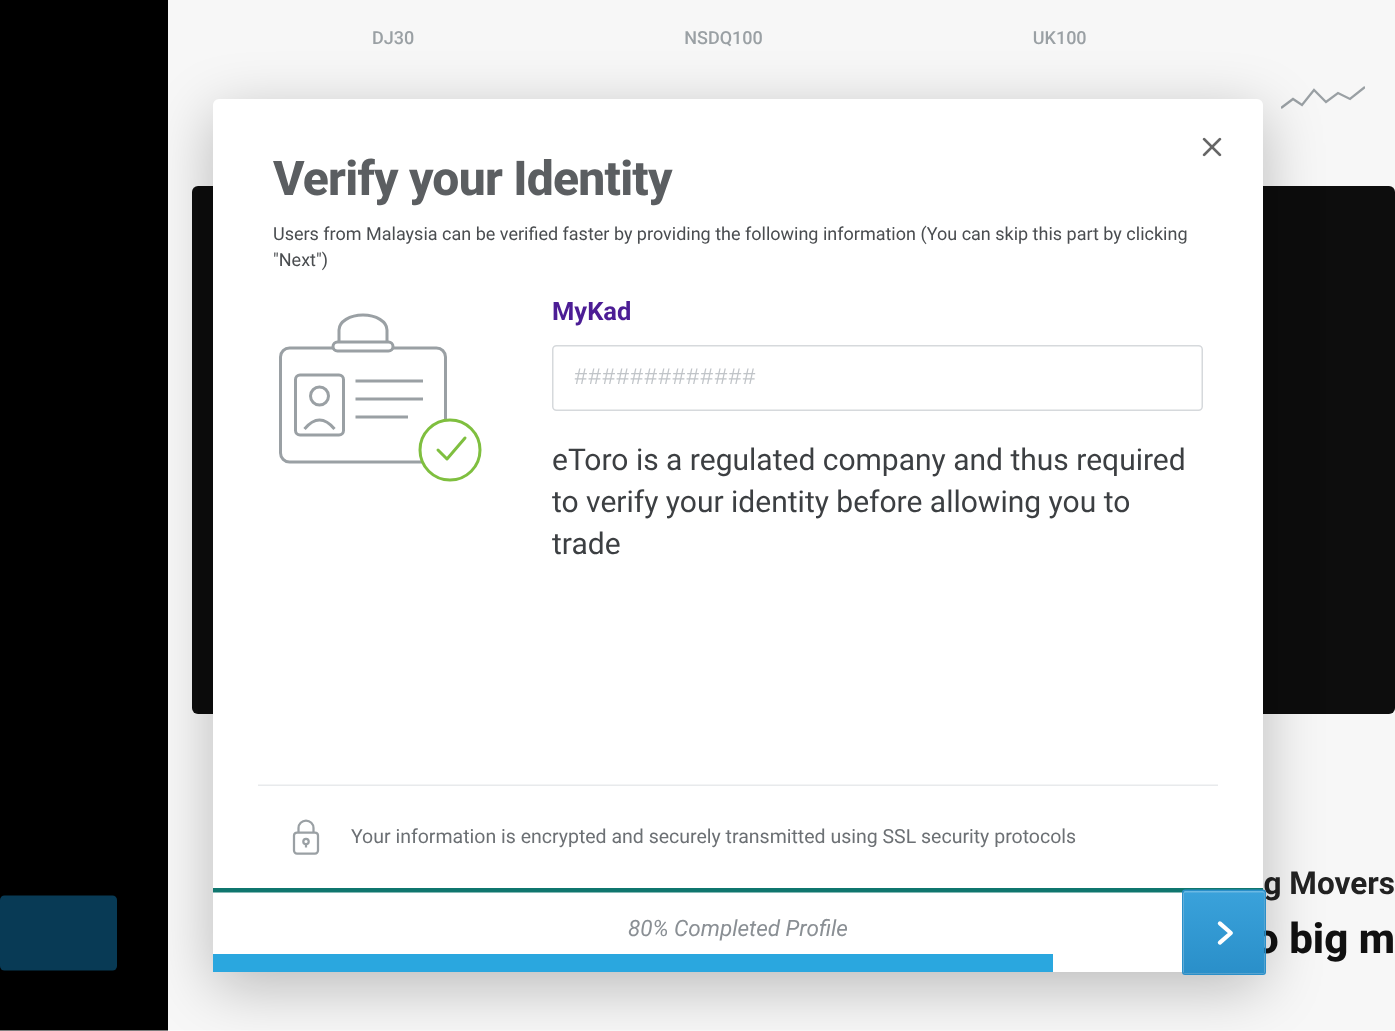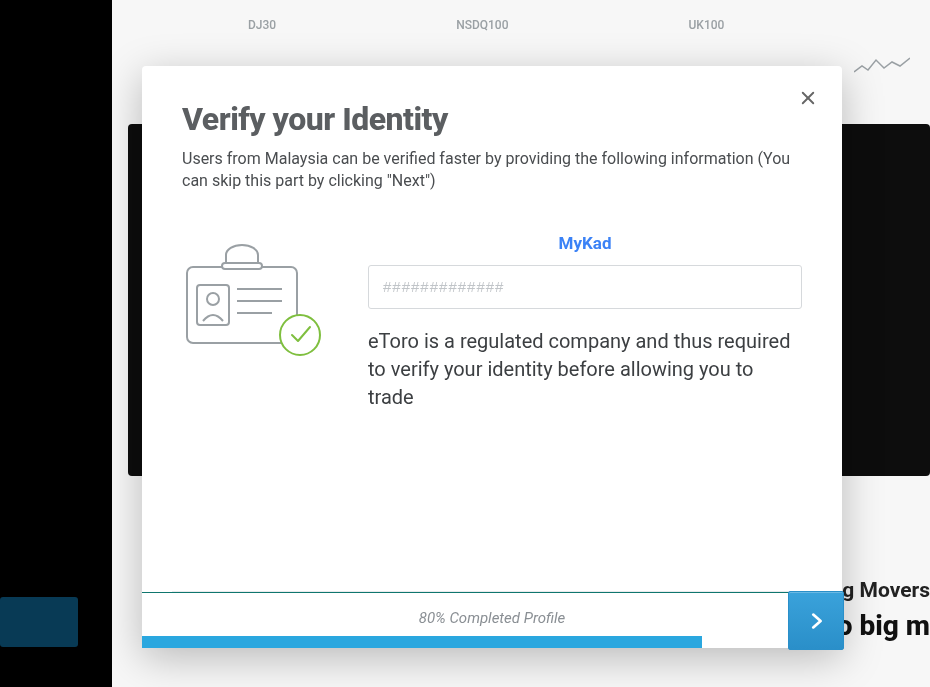--- a/index.html
+++ b/index.html
@@ -12,33 +12,33 @@
   .bg-sparkline { position:absolute; right:20px; top:56px; color:#9aa0a4; }
   .bg-deposit-btn { position:absolute; left:0; top:597px; width:78px; height:50px; background:#083a55; border-radius:3px; }
   .bg-side-title { position:absolute; right:0; top:578px; font-weight:700; font-size:21px; color:#222; }
   .bg-side-big { position:absolute; right:0; top:610px; font-weight:800; font-size:28px; color:#111; line-height:1.15; text-align:right; }
   .overlay { position:absolute; left:0; top:18px; width:930px; height:687px; background:rgba(0,0,0,0); }
   .modal { position:absolute; left:142px; top:48px; width:700px; height:582px; background:#fff; border-radius:4px; box-shadow:0 10px 40px rgba(0,0,0,.25); display:flex; flex-direction:column; }
   .modal-close { position:absolute; right:20px; top:18px; width:28px; height:28px; cursor:pointer; display:flex; align-items:center; justify-content:center; color:#666; }
   .modal-close svg { width:18px; height:18px; }
   .modal-body { padding:34px 40px 0 40px; flex:1; }
   .title { font-size:32px; font-weight:800; color:#5b5e61; margin-bottom:10px; letter-spacing:-.5px; }
-  .subtitle { font-size:16px; color:#4a4d50; line-height:1.4; margin-bottom:40px; }
+  .subtitle { font-size:12px; color:#4a4d50; line-height:1.4; margin-bottom:16px; }
   .form-row { display:flex; gap:36px; align-items:flex-start; }
   .id-illustration { width:150px; flex-shrink:0; margin-top:6px; }
   .form-fields { flex:1; }
-  .field-label { font-size:17px; font-weight:700; color:#3b82f6; margin-bottom:12px;text-align:center; }
+  .field-label { font-size:17px; font-weight:700; color:#4c1d95; margin-bottom:12px; }
   .text-input { width:100%; height:44px; border:1px solid #d6d9dc; border-radius:3px; padding:0 14px; font-size:15px; color:#333; background:#fff; }
   .text-input::placeholder { color:#c0c4c8; letter-spacing:1px; }
   .helper { font-size:20px; color:#3c3f42; line-height:1.4; margin-top:18px; }
   .divider { height:1px; background:#e8eaec; margin:0 30px; }
   .security-row { display:flex; align-items:center; gap:18px; padding:20px 40px 20px 50px; }
   .security-row .lock { width:24px; height:28px; color:#8f949a; flex-shrink:0; }
   .security-text { font-size:13px; color:#6c7074; }
-  .modal-footer { position:relative; height:56px; border-top:1px solid #0f766e; display:flex; align-items:center; }
+  .modal-footer { position:relative; height:56px; border-top:3px solid #0f766e; display:flex; align-items:center; }
   .progress-bar { position:absolute; left:0; bottom:0; height:12px; background:#2aa7df; }
   .progress-label { width:100%; text-align:center; font-size:15px; font-style:italic; color:#8a8f94; padding-bottom:6px; }
   .next-btn { position:absolute; right:-2px; top:-2px; bottom:-2px; width:56px; background:linear-gradient(#3aa2db,#2a8fc9); border:1px solid #2a8fc9; display:flex; align-items:center; justify-content:center; cursor:pointer; border-radius:2px; box-shadow:inset 0 1px 0 rgba(255,255,255,.25); }
   .next-btn svg { width:22px; height:22px; stroke:#fff; }
 </style>
 </head>
 <body>
 
 <div class="bg">
   <div class="bg-dark-left"></div>
@@ -94,20 +94,31 @@
         <div class="form-fields">
           <div class="field-label">MyKad</div>
           <input class="text-input" type="text" placeholder="#############" style="">
           <p class="helper">eToro is a regulated company and thus required to verify your identity before allowing you to trade</p>
         </div>
       </div>
     </div>
 
     <div class="divider"></div>
 
+    <div class="security-row">
+      <div class="lock">
+        <svg width="24" height="28" viewBox="0 0 24 28" fill="none" stroke="#9aa0a4" stroke-width="1.5">
+          <path d="M7 11 V8 a5 5 0 0 1 10 0 v3"></path>
+          <rect x="4" y="11" width="16" height="14" rx="2"></rect>
+          <circle cx="12" cy="17" r="1.8"></circle>
+          <line x1="12" y1="18.5" x2="12" y2="21"></line>
+        </svg>
+      </div>
+      <div class="security-text">Your information is encrypted and securely transmitted using SSL security protocols</div>
+    </div>
 
     <div class="modal-footer">
       <div class="progress-label">80% Completed Profile</div>
       <div class="progress-bar" id="progress-bar" style="width: 80%;"></div>
       <div class="next-btn">
         <svg viewBox="0 0 24 24" fill="none" stroke="currentColor" stroke-width="3" stroke-linecap="round" stroke-linejoin="round">
             <polyline points="9 5 17 12 9 19"></polyline>
           </svg>
       </div>
     </div>

